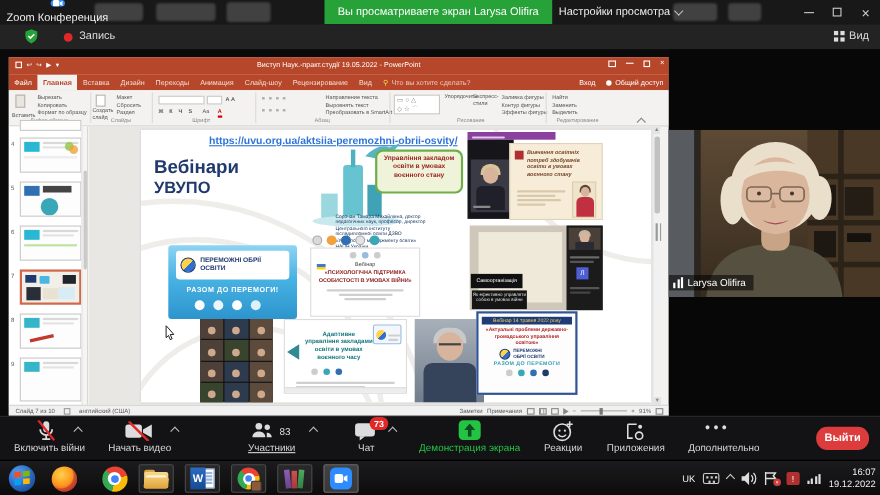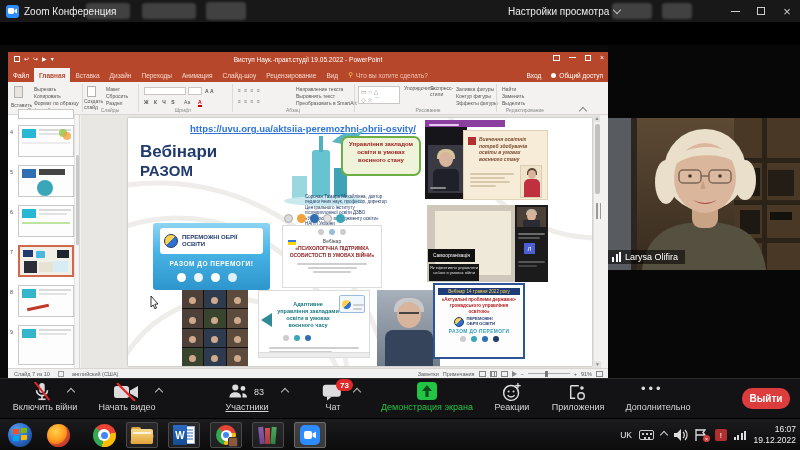--- a/index.html
+++ b/index.html
@@ -69,44 +69,66 @@
 <body>
 
 <div class="screen">
 
   <div class="ab ztitle f">
     <div class="ab blob" style="left:86px;top:3px;width:44px;height:16px;"></div>
     <div class="ab blob" style="left:142px;top:3px;width:54px;height:16px;"></div>
     <div class="ab blob" style="left:206px;top:2px;width:40px;height:18px;"></div>
     <div class="ab blob" style="left:612px;top:3px;width:40px;height:16px;"></div>
     <div class="ab blob" style="left:662px;top:3px;width:30px;height:16px;"></div>
-    <div class="ab f" style="left:6px;top:0;height:22px;gap:5px;">
+    <div class="ab f" style="left:6px;top:0;height:22px;gap:5px;flex-direction:column;">
       <span style="width:13px;height:13px;background:#2d8cff;border-radius:3px;display:inline-flex;align-items:center;justify-content:center;">
         <svg width="9" height="6" viewBox="0 0 9 6">
             <rect x="0" y="0" width="6" height="6" rx="1.4" fill="#fff"></rect>
             <path d="M6.5 2 9 .6v4.8L6.5 4z" fill="#fff"></path>
           </svg>
       </span>
       <span>Zoom Конференция</span>
+    </div>
+    <div class="ab zbanner" style="left:295px;top:0;">
+      <span>Вы просматриваете экран Larysa Olifira</span>
     </div>
     <div class="ab f" style="left:508px;top:0;height:22px;gap:5px;">
       <span>Настройки просмотра</span>
       <span class="chev" style="transform:rotate(-135deg);margin-top:-3px;"></span>
     </div>
     <div class="ab f" style="right:0;top:0;">
       <div class="winbtn">
           <span style="width:9px;height:1px;background:#ccc;display:inline-block;"></span>
         </div>
       <div class="winbtn">
           <span style="width:8px;height:8px;border:1px solid #ccc;display:inline-block;"></span>
         </div>
       <div class="winbtn" style="font-size:13px;">×</div>
     </div>
   </div>
 
+  <div class="ab zsub f">
+    <span class="ab" style="left:22px;top:4px;">
+      <svg width="13" height="14" viewBox="0 0 24 26">
+          <path d="M12 1l10 4v7c0 6-4.4 10.5-10 13C6.4 22.5 2 18 2 12V5z" fill="#27a239"></path>
+          <path d="M7 12.5l3.4 3.5L17 9.5" stroke="#fff" stroke-width="2.6" fill="none"></path>
+        </svg>
+    </span>
+    <span class="ab dot" style="left:58px;top:8px;width:8px;height:8px;background:#e02828;"></span>
+    <span class="ab" style="left:72px;top:5px;">Запись</span>
+    <span class="ab f" style="right:10px;top:5px;gap:4px;">
+      <svg width="10" height="10" viewBox="0 0 10 10">
+          <rect width="4" height="4" fill="#ddd"></rect>
+          <rect x="6" width="4" height="4" fill="#ddd"></rect>
+          <rect y="6" width="4" height="4" fill="#ddd"></rect>
+          <rect x="6" y="6" width="4" height="4" fill="#ddd"></rect>
+        </svg>
+      <span>Вид</span>
+    </span>
+  </div>
 
   <div class="ab stage">
 
     <div class="ab pp">
 
       <div class="ab pptitle">
         <span class="ab f" style="left:6px;top:3px;gap:4px;font-size:6px;color:#fff;">
           <span style="width:6px;height:6px;border:1px solid #fff;display:inline-block;"></span>
           <span>↩</span>
           <span>↪</span>
@@ -259,21 +281,21 @@
                 <circle cx="30" cy="300" r="235"></circle>
                 <circle cx="470" cy="-30" r="150"></circle>
                 <circle cx="100" cy="300" r="120"></circle>
             </g>
           </svg>
 
           <div class="ab slink" style="left:10px;top:5px;width:330px;">https://uvu.org.ua/aktsiia-peremozhni-obrii-osvity/</div>
 
           <div class="ab navy" style="left:12px;top:24px;width:110px;font-weight:bold;">
             <div style="font-size:17px;">Вебінари</div>
-            <div style="font-size:15px;">РАЗОМ</div>
+            <div style="font-size:15px;">УВУПО</div>
           </div>
 
 
           <div class="ab" style="left:150px;top:14px;width:95px;height:100px;">
             <span class="ab" style="left:34px;top:18px;width:18px;height:48px;background:#67c3cf;border-radius:3px 3px 0 0;"></span>
             <span class="ab" style="left:41px;top:4px;width:4px;height:16px;background:#4fb0bf;"></span>
             <span class="ab" style="left:14px;top:44px;width:15px;height:24px;background:#9ad7de;"></span>
             <span class="ab" style="left:56px;top:36px;width:13px;height:32px;background:#3fa3b5;"></span>
             <span class="ab" style="left:6px;top:64px;width:80px;height:10px;background:#c9e9ee;border-radius:50%;"></span>
             <svg class="ab" style="left:52px;top:-4px;" width="34" height="20" viewBox="0 0 34 20">

